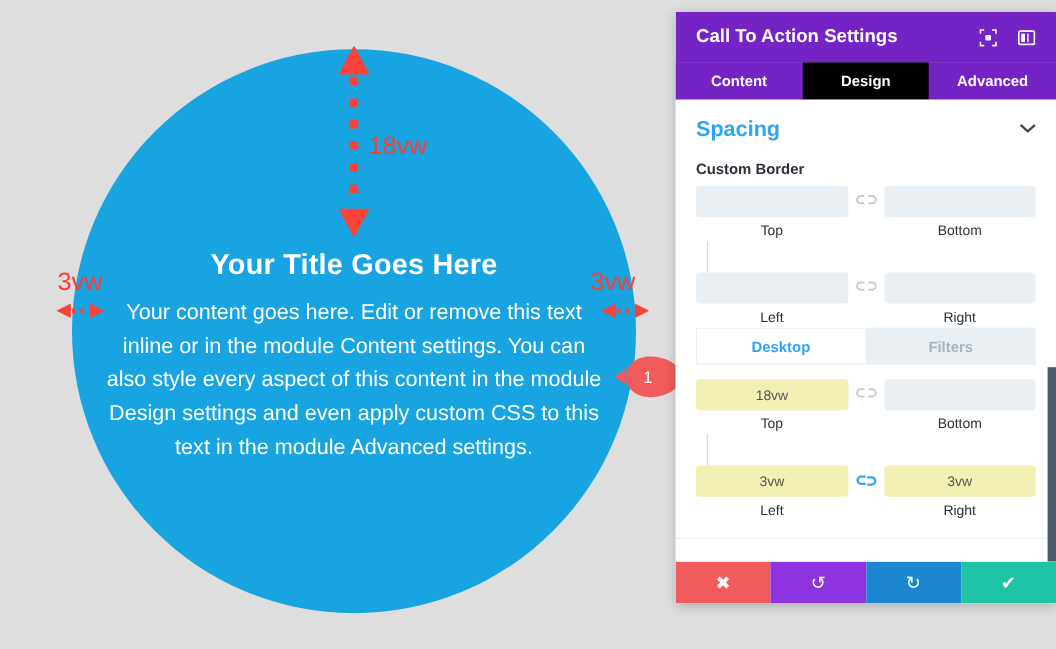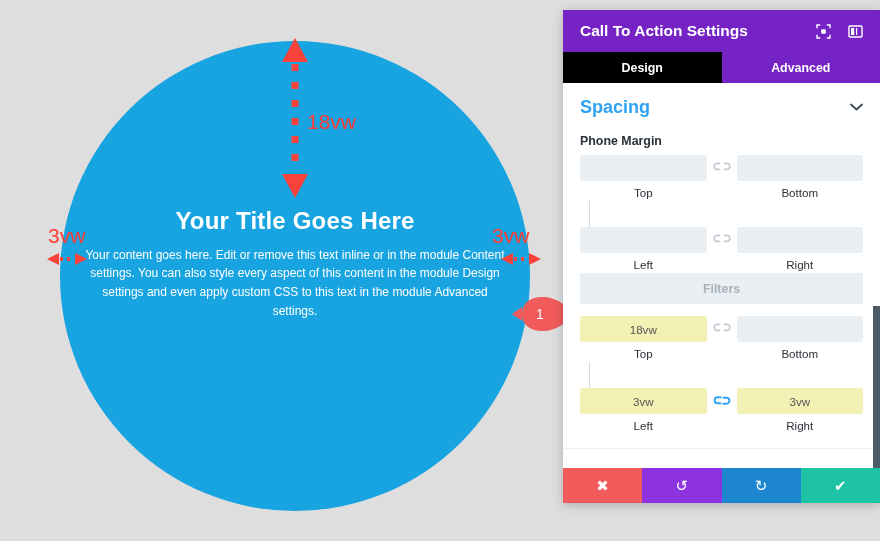--- a/index.html
+++ b/index.html
@@ -20,21 +20,21 @@
     position:absolute;left:60px;top:41px;width:470px;height:470px;
     display:flex;flex-direction:column;justify-content:flex-start;
     align-items:center;box-sizing:border-box;
     padding:166px 14px 0 14px;text-align:center;color:#ffffff;
   }
   #cta-title{
     font-size:24px;font-weight:700;letter-spacing:.2px;
     line-height:1.15;margin:0 0 11px 0;color:#fff;
   }
   #cta-body{
-    font-size:12px;line-height:1.56;margin:0;color:#fff;
+    font-size:18px;line-height:1.56;margin:0;color:#fff;
     max-width:420px;
   }
 
   
   .annot{position:absolute;color:#ff3b33;font-weight:400;}
   #annot-vert-label{
     left:307px;top:110px;font-size:21px;color:#ff3b33;
   }
   #annot-vert-arrow{position:absolute;left:280px;top:38px;}
   #annot-left-label{left:48px;top:224px;font-size:21px;color:#ff3b33;}
@@ -206,38 +206,39 @@
     <div class="hdr-icon">
       <svg width="15" height="15" viewBox="0 0 15 15">
         <rect x="1" y="2" width="13" height="11" rx="1" fill="none" stroke="#ffffff" stroke-width="1.4"></rect>
         <rect x="3" y="4" width="3.2" height="7" fill="#ffffff"></rect>
         <line x1="8.6" y1="4" x2="8.6" y2="11" stroke="#ffffff" stroke-width="1.2"></line>
       </svg>
     </div>
   </div>
 
   <div id="panel-tabs">
+    <div class="tab">Content</div>
     <div class="tab active">Design</div>
     <div class="tab">Advanced</div>
   </div>
 
   <div id="panel-body">
     <div id="panel-scroll">
 
       <div id="spacing-header">
         <div id="spacing-title">Spacing</div>
         <div class="chev up">
           <svg width="13" height="8" viewBox="0 0 13 8">
             <polyline points="1,6.5 6.5,1.5 12,6.5" fill="none" stroke="#3b4754" stroke-width="1.8" stroke-linecap="round" stroke-linejoin="round"></polyline>
           </svg>
         </div>
       </div>
 
       <div class="field-group">
-        <div class="field-label">Phone Margin</div>
+        <div class="field-label">Custom Border</div>
         <div class="quad-row">
           <div class="quad-half">
             <div class="fieldcell">
               <input class="inp" type="text" value="" style="">
               <div class="cap">Top</div>
             </div>
             <div class="linkcell">
               <svg width="18" height="11" viewBox="0 0 18 11">
                 <g fill="none" stroke="#c3ccd5" stroke-width="1.6" stroke-linecap="round">
                   <path d="M6.6 2.4 H4.2 A3 3 0 0 0 4.2 8.4 H6.6"></path>
@@ -268,20 +269,21 @@
               <input class="inp" type="text" value="" style="">
               <div class="cap">Right</div>
             </div>
           </div>
         </div>
       </div>
 
       <div class="field-group">
 
         <div class="device-row">
+          <div class="device-btn active">Desktop</div>
           <div class="device-btn">Filters</div>
         </div>
 
         <div class="quad-row">
           <div class="quad-half">
             <div class="fieldcell">
               <input class="inp filled" type="text" value="18vw" style="">
               <div class="cap">Top</div>
             </div>
             <div class="linkcell">

